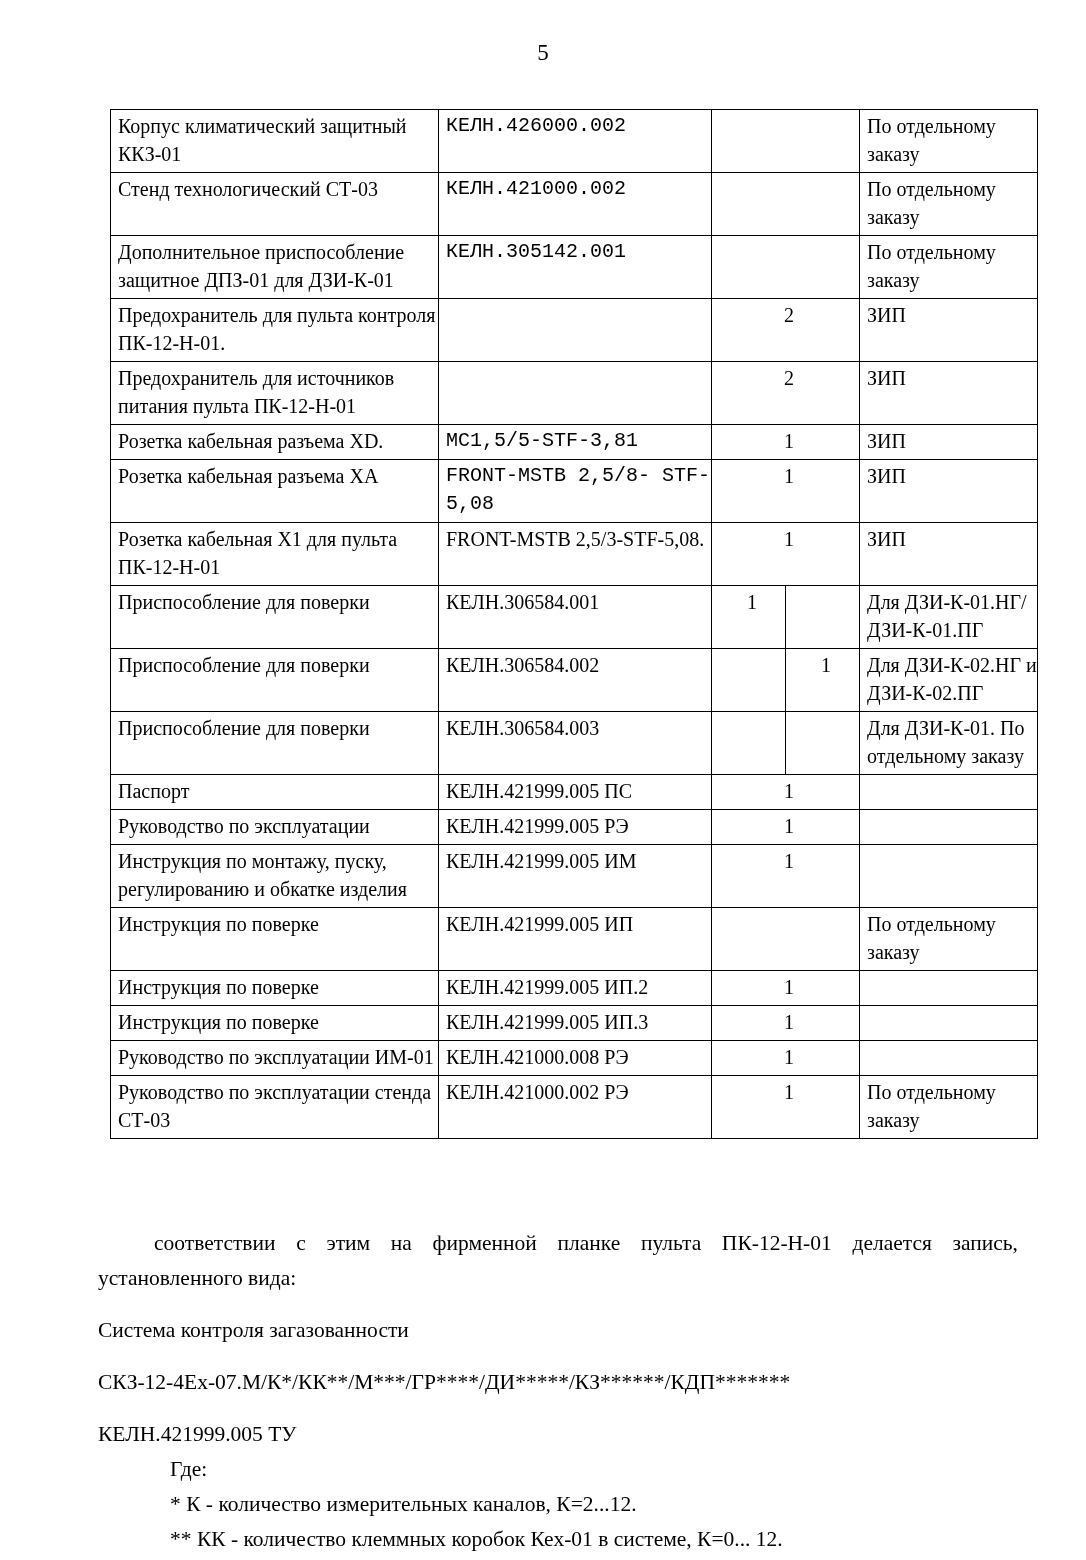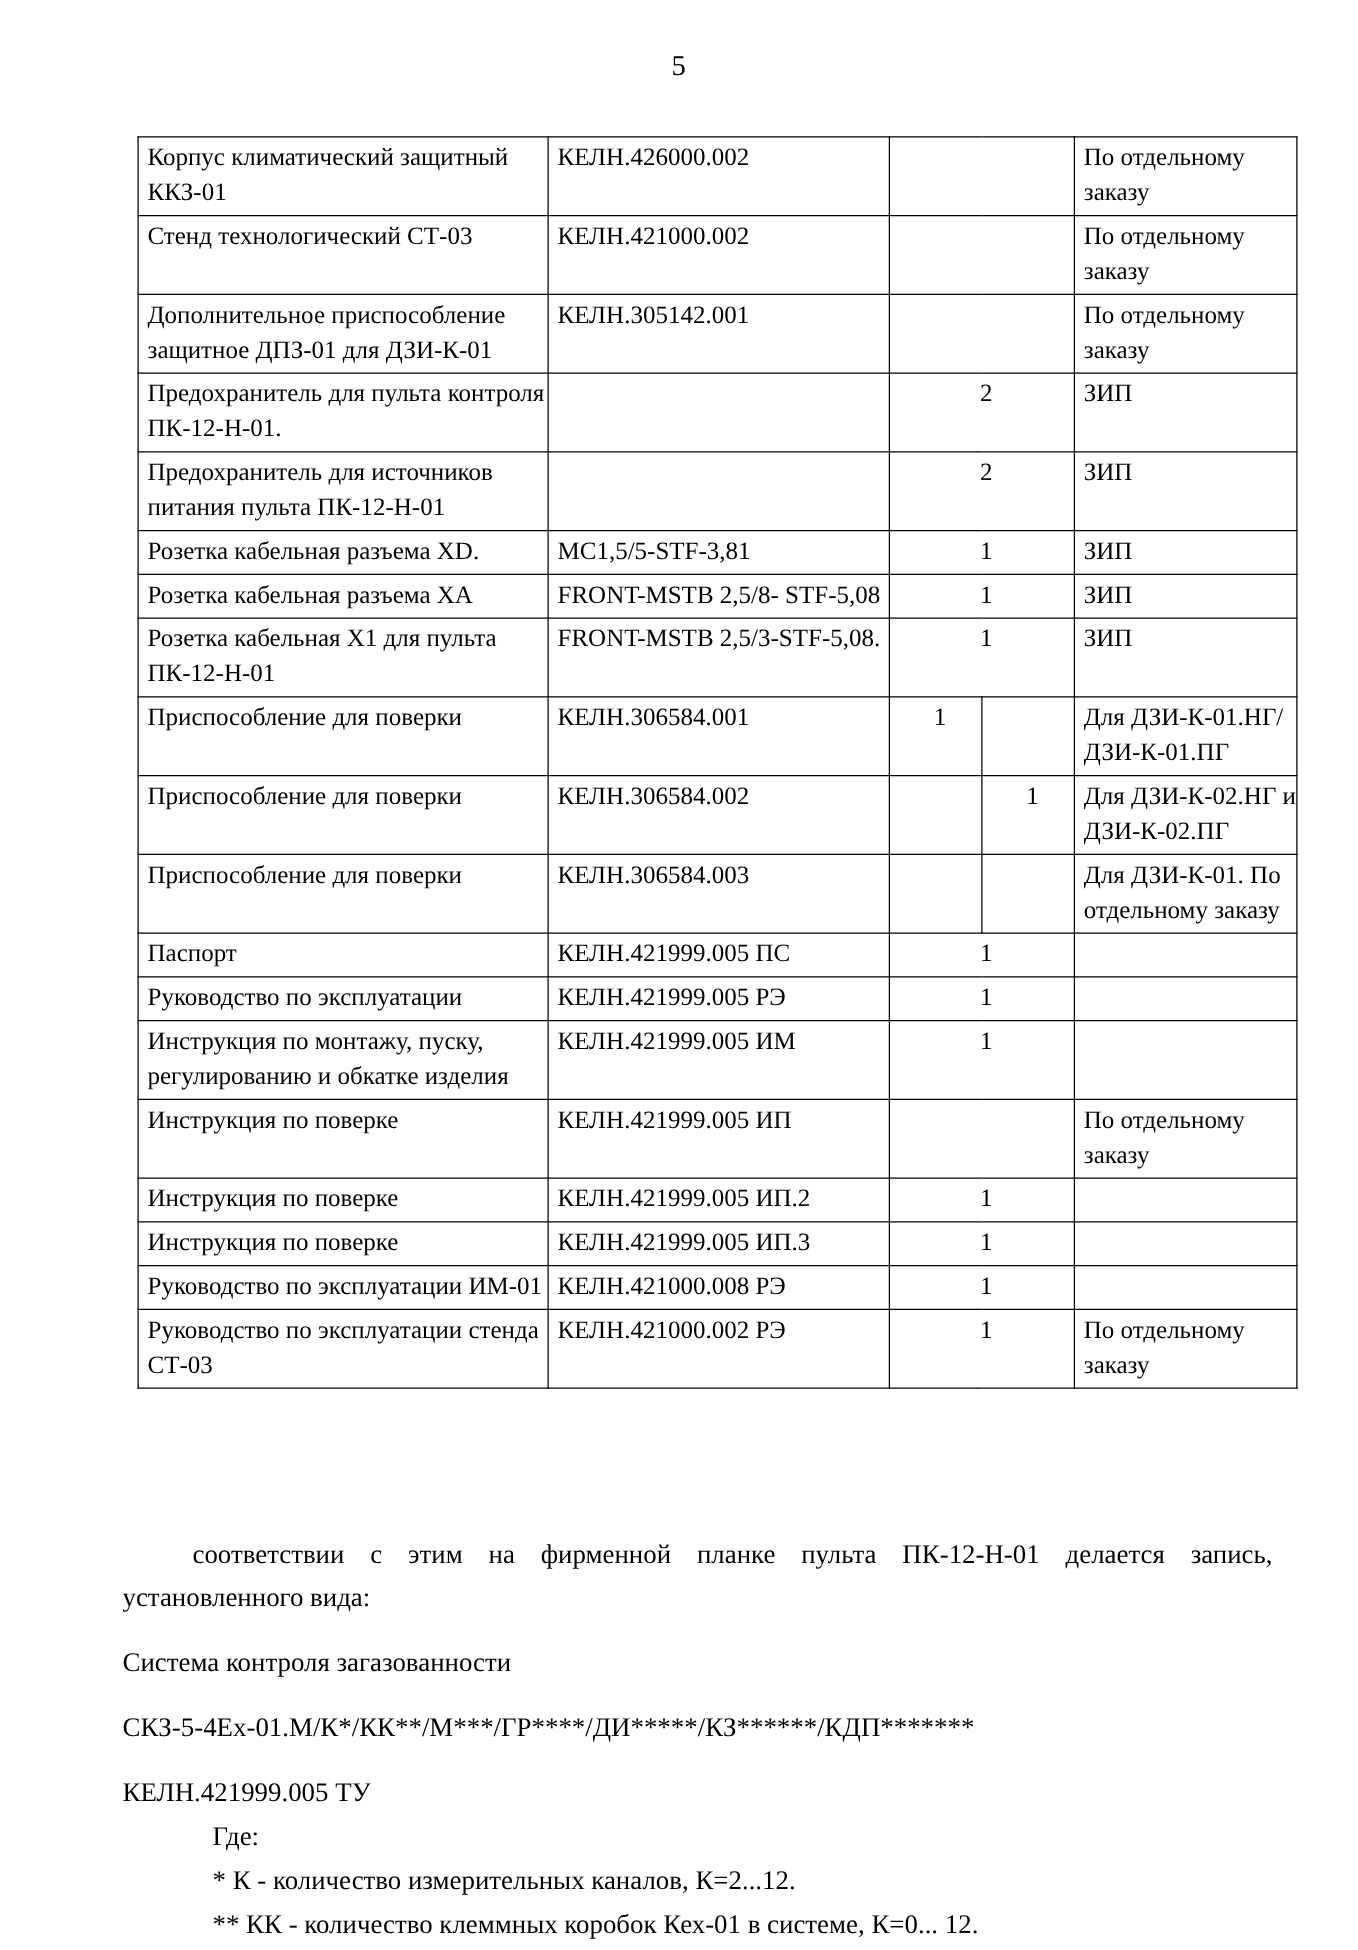--- a/index.html
+++ b/index.html
@@ -47,21 +47,21 @@
   }
   table.spec td {
     border: 1.6px solid #000000;
     padding: 2px 0 4px 7px;
     vertical-align: top;
     word-wrap: break-word;
     hyphens: manual;
   }
   td.c-name   { width: 320px; }
   td.c-name-n { width: 305px; }
-  td.c-desig  { width: 265px; }
+  td.c-desig  { width: 265px; font-family: Liberation Mono, monospace; }
   td.c-desig-w{ width: 280px; }
   td.c-qty    { width: 140px; text-align: center; padding-left: 0; }
   td.c-qty-h  { width: 70px;  text-align: center; padding-left: 0; }
   td.c-note   { width: 170px; margin-left: 34px; }
 
   
   .body-text {
     position: absolute;
     left: 98px;
     width: 920px;
@@ -246,21 +246,21 @@
     </tbody>
   </table>
 
   <div class="body-text" style="top:1226px;">
     <div class="para-justify">
       <span class="jline">соответствии с этим на фирменной планке пульта ПК-12-Н-01 делается запись,</span>
       <span class="jline last">установленного вида:</span>
     </div>
 
     <span class="plain-line">Система контроля загазованности</span>
-    <span class="plain-line">СКЗ-5-4Ex-01.М/К*/КК**/М***/ГР****/ДИ*****/КЗ******/КДП*******</span>
+    <span class="plain-line">СКЗ-12-4Ex-07.М/К*/КК**/М***/ГР****/ДИ*****/КЗ******/КДП*******</span>
     <span class="plain-line">КЕЛН.421999.005 ТУ</span>
 
     <span class="indent-1">Где:</span>
     <span class="indent-1">* К - количество измерительных каналов, К=2...12.</span>
     <span class="indent-1">** КК - количество клеммных коробок Кех-01 в системе, К=0... 12.</span>
     <span class="indent-1">*** М - модификация датчиков, применяемых в системе:</span>
   </div>
 
 </div>
 

